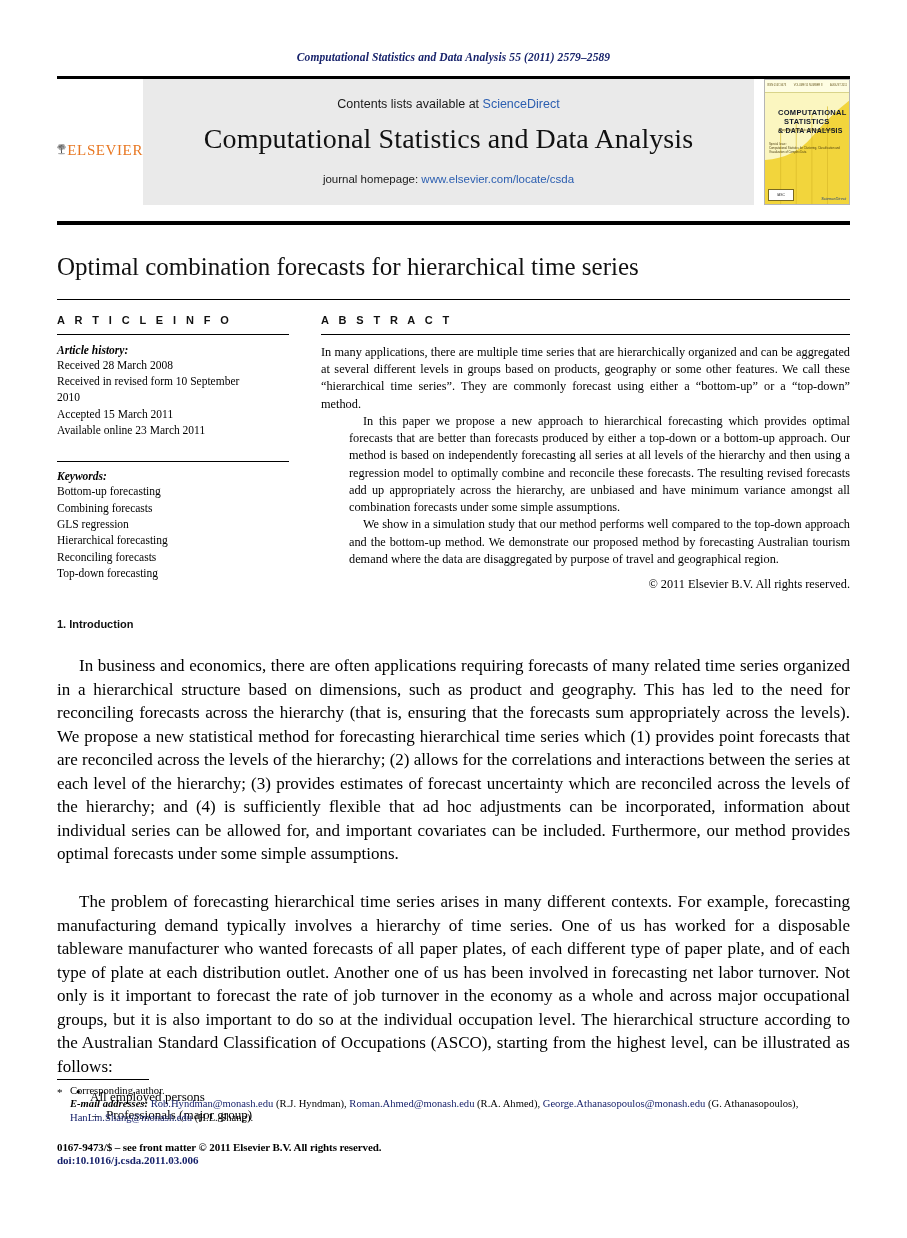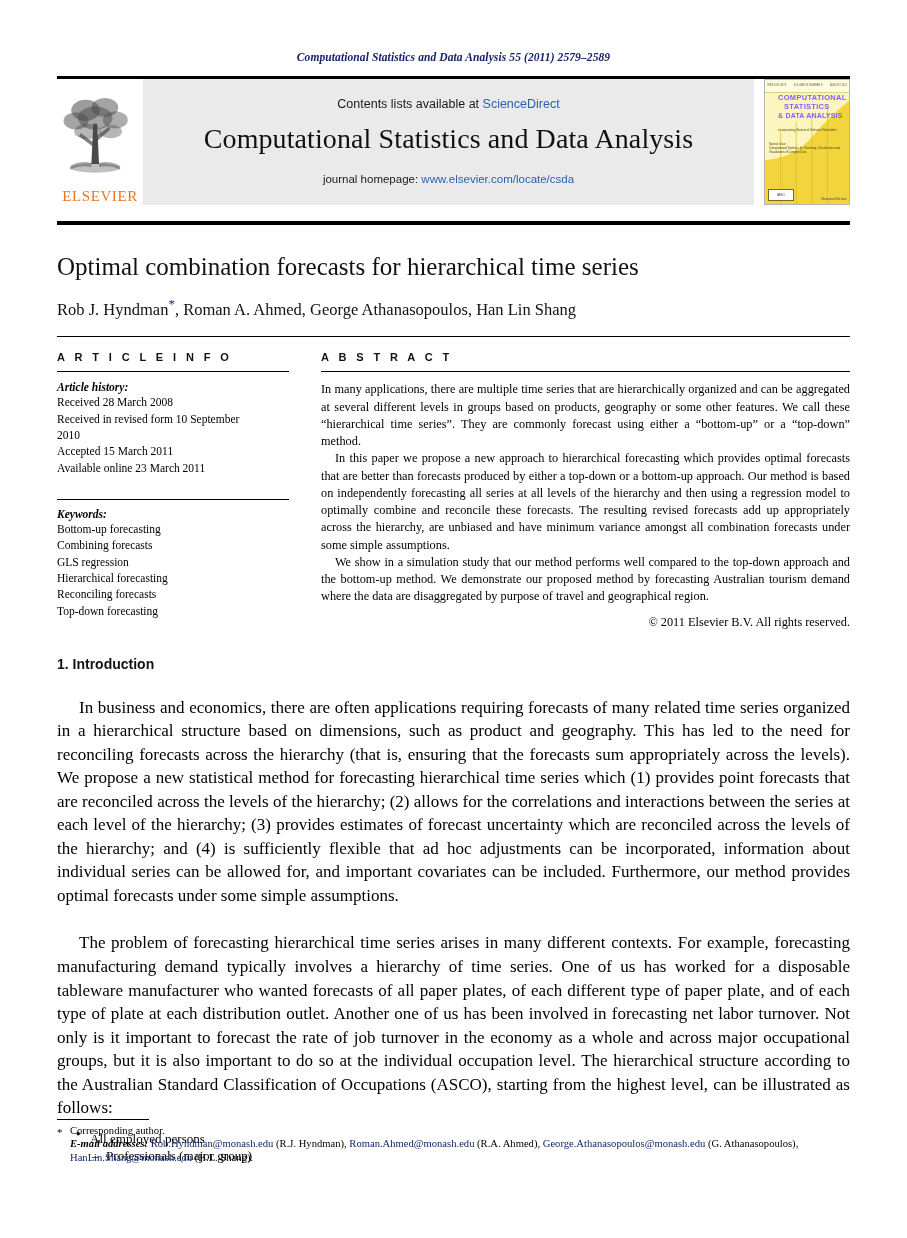--- a/index.html
+++ b/index.html
@@ -32,21 +32,21 @@
     margin: 13px 57px 0 57px;
     border-top: 3px solid #000;
     display: flex;
     align-items: stretch;
     height: 129px;
   }
   .elsevier-logo {
     width: 86px;
     flex: 0 0 86px;
     display: flex;
-    flex-direction: column;
+    flex-direction: row;
     align-items: center;
     justify-content: flex-start;
     padding-top: 16px;
   }
   .tree-svg { display: block; }
   .elsevier-word {
     font-family: "Liberation Serif", serif;
     font-size: 15px;
     letter-spacing: 0.6px;
     color: #e87722;
@@ -107,23 +107,23 @@
     font-size: 2.6px;
     font-family: "Liberation Sans", sans-serif;
     color: #6a5a20;
     line-height: 1;
   }
   .cover-body { position: relative; flex: 1 1 auto; background: #fbf6c0; }
   .cover-curve {
     position: absolute; right: 0; bottom: 0; width: 100%; height: 100%;
   }
   .cover-titles {
-    position: absolute; left: 13px; top: 0; right: 3px;
-    font-family: "Liberation Sans", sans-serif;
-    color: #8b5cf6;
+    position: absolute; left: 13px; top: 15px; right: 3px;
+    font-family: "Liberation Sans", sans-serif;
+    color: #0f172a;
     font-weight: bold;
     line-height: 1.25;
   }
   .cover-titles .l1 { font-size: 7.5px; letter-spacing: 0.3px; }
   .cover-titles .l2 { font-size: 7.5px; letter-spacing: 0.3px; padding-left: 6px;}
   .cover-titles .l3 { font-size: 7px; letter-spacing: 0.2px; }
   .cover-sub {
     position: absolute; left: 13px; top: 36px; right: 4px;
     font-family: "Liberation Sans", sans-serif;
     font-size: 3px; color: #5a4a12; line-height: 1.3;
@@ -214,34 +214,34 @@
   .info-gap { height: 16px; }
   .kw-rule { border-top: 1.2px solid #000; margin: 7px 0 8px 0; }
 
   .abs-p {
     font-family: "Liberation Serif", serif;
     font-size: 12.3px;
     line-height: 1.405;
     text-align: justify;
     margin: 0;
   }
-  .abs-p + .abs-p { text-indent: 14px; }
+  .abs-p + .abs-p { text-indent: 14px; margin-left: 28px; }
   .copyright {
     font-family: "Liberation Serif", serif;
     font-size: 12.3px;
     text-align: right;
     margin-top: 9px;
   }
 
   
   .section-title {
     margin: 26px 57px 0 57px;
     font-family: "Liberation Sans", sans-serif;
     font-weight: bold;
-    font-size: 14px;
+    font-size: 11px;
     color: #111;
   }
   .body-p {
     margin: 24px 57px 0 57px;
     font-family: "Liberation Serif", serif;
     font-size: 17px;
     line-height: 1.385;
     text-align: justify;
     text-indent: 22px;
   }
@@ -369,23 +369,20 @@
           <div class="cover-sd">ScienceDirect</div>
         </div>
       </div>
     </div>
   </div>
 
   <div class="title-rule"></div>
 
   <h1 class="paper-title">Optimal combination forecasts for hierarchical time series</h1>
 
-  <div class="authors">
-    <span>Rob J. Hyndman</span><span class="star">*</span><span>, Roman A. Ahmed, George Athanasopoulos, Han Lin Shang</span>
-  </div>
 
 
   <div class="info-rule"></div>
 
   <div class="two-col">
 
     <div class="col-info">
       <div class="sec-head">A R T I C L E     I N F O</div>
       <div class="thin-rule"></div>
       <div class="info-label">Article history:</div>
@@ -434,15 +431,19 @@
       <span class="lbl">E-mail addresses:</span>
       <span class="mail">Rob.Hyndman@monash.edu</span>
       <span>(R.J. Hyndman)</span><span>,</span>
       <span class="mail">Roman.Ahmed@monash.edu</span>
       <span>(R.A. Ahmed)</span><span>,</span>
       <span class="mail">George.Athanasopoulos@monash.edu</span>
       <span>(G. Athanasopoulos)</span><span>,</span>
       <span class="mail">HanLin.Shang@monash.edu</span>
       <span>(H.L. Shang)</span><span>.</span>
     </div>
+    <div class="issn-block">
+      <div class="issn-line">0167-9473/$ – see front matter © 2011 Elsevier B.V. All rights reserved.</div>
+      <div class="doi-line">doi:10.1016/j.csda.2011.03.006</div>
+    </div>
   </div>
 
 </div>
 
 </body></html>

